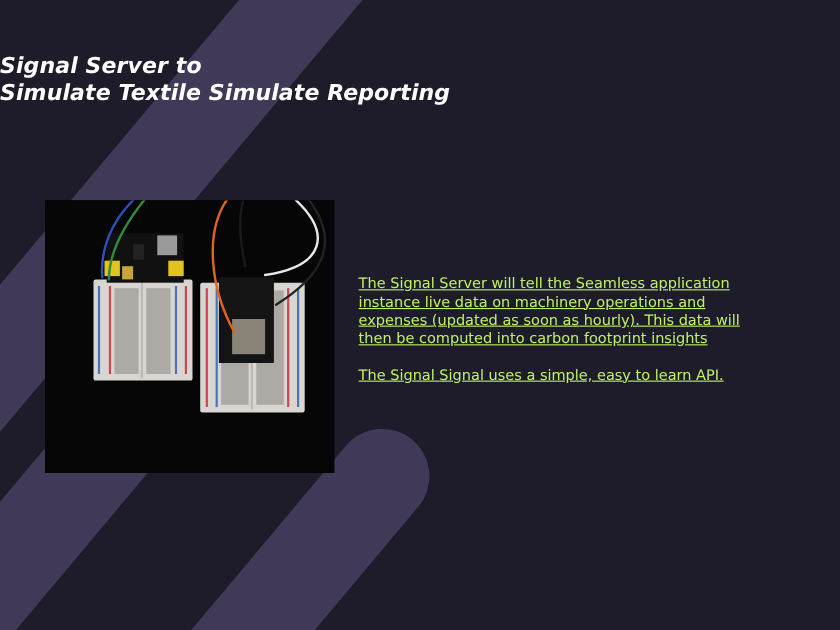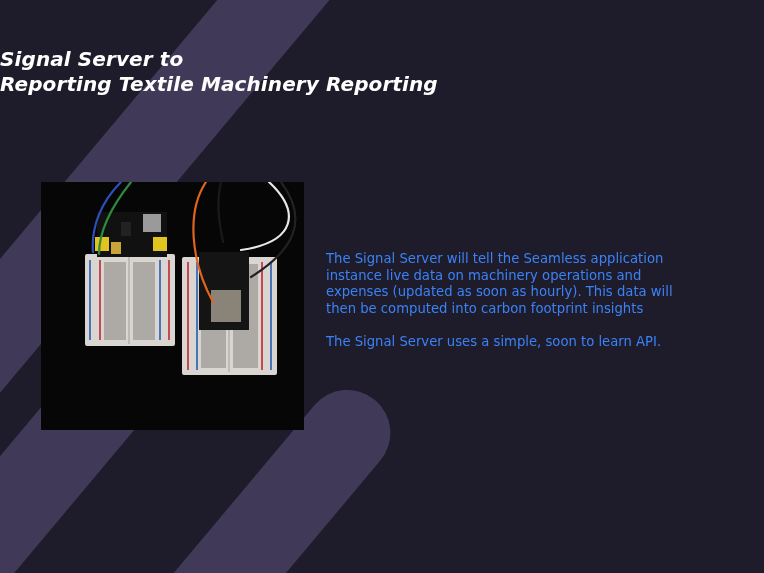--- a/index.html
+++ b/index.html
@@ -44,24 +44,25 @@
       background: #050505;
       z-index: 2;
       overflow: hidden;
     }
     .photo svg { display: block; }
     .body-text {
       position: absolute;
       left: 326px;
       top: 251px;
       width: 370px;
-      color: #3b82f6;
+      color: #bef264;
       font-size: 13.2px;
       line-height: 16.5px;
       z-index: 2;
+      text-decoration: underline;
     }
     .body-text p {
       margin: 0 0 16.5px 0;
     }
   </style>
 </head>
 <body>
 
 <svg class="bg-stripes" width="764" height="573" viewBox="0 0 764 573">
   <g fill="#403a58">
@@ -69,21 +70,21 @@
     <rect x="-60" y="-400" width="86" height="700" rx="43" ry="43" transform="translate(90,245) rotate(40)"></rect>
 
     <rect x="-43" y="0" width="86" height="700" rx="43" ry="43" transform="translate(235,243) rotate(40)"></rect>
 
     <rect x="-43" y="0" width="86" height="700" rx="43" ry="43" transform="translate(375,400) rotate(40)"></rect>
   </g>
 </svg>
 
 <div class="slide-title">
   <span>Signal Server to</span>
-  <span>Reporting Textile Machinery Reporting</span>
+  <span>Simulate Textile Simulate Reporting</span>
 </div>
 
 <div class="photo">
   <svg width="263" height="248" viewBox="0 0 263 248">
     <rect x="0" y="0" width="263" height="248" fill="#060606"></rect>
 
     <g>
       <rect x="44" y="72" width="90" height="92" rx="2" fill="#d9d6d2"></rect>
       <rect x="48" y="78" width="2" height="80" fill="#4b74b8"></rect>
       <rect x="58" y="78" width="2" height="80" fill="#c44a52"></rect>
@@ -125,14 +126,14 @@
       <path d="M165 0 C 145 30, 150 80, 172 120" stroke="#e0641e"></path>
       <path d="M180 0 C 175 20, 178 40, 182 60" stroke="#1a1a1a"></path>
       <path d="M228 0 C 260 30, 255 60, 200 68" stroke="#e8e8e8"></path>
       <path d="M240 0 C 270 40, 250 70, 210 95" stroke="#222"></path>
     </g>
   </svg>
 </div>
 
 <div class="body-text">
   <p>The Signal Server will tell the Seamless application instance live data on machinery operations and expenses (updated as soon as hourly). This data will then be computed into carbon footprint insights</p>
-  <p>The Signal Server uses a simple, soon to learn API.</p>
+  <p>The Signal Signal uses a simple, easy to learn API.</p>
 </div>
 
 </body></html>

